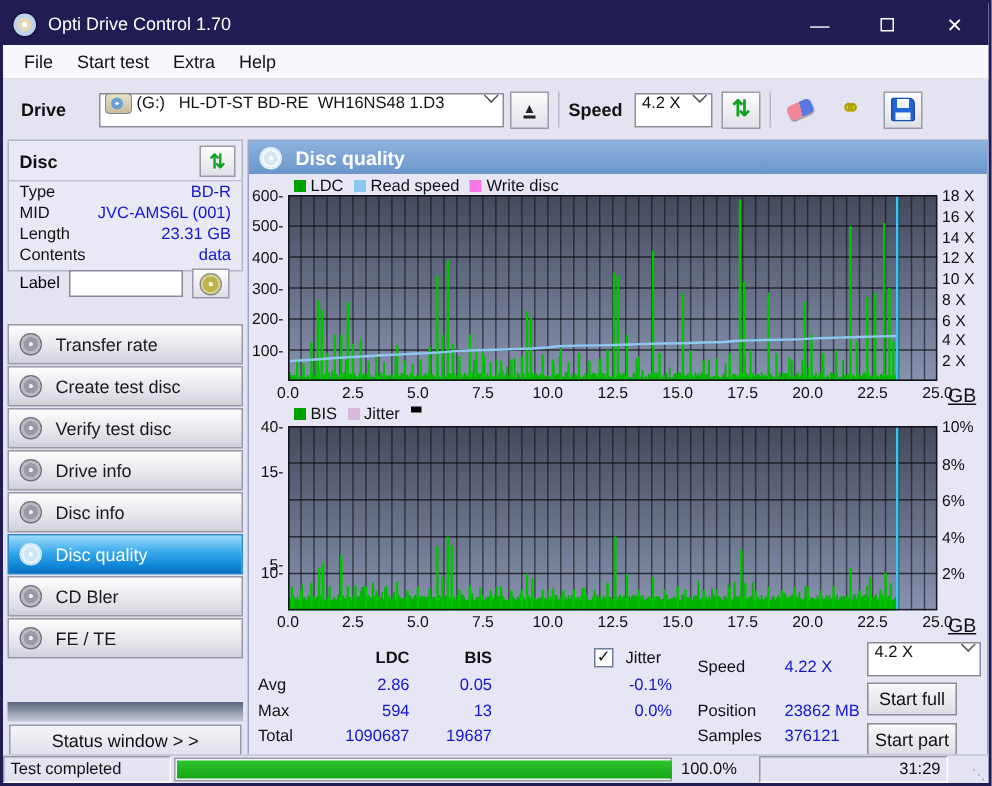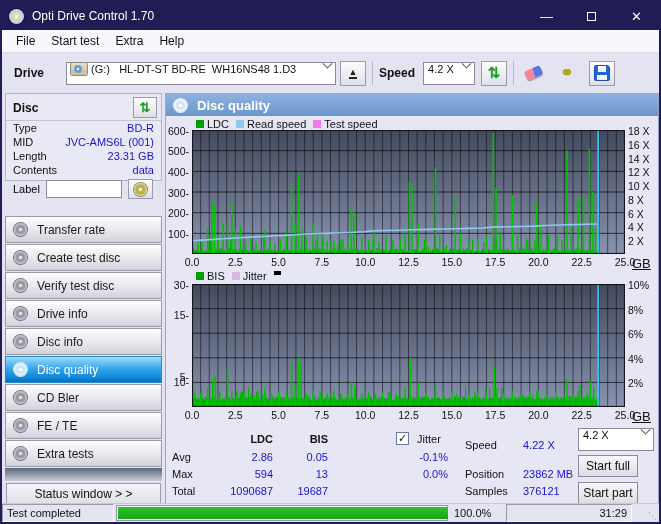--- a/index.html
+++ b/index.html
@@ -202,24 +202,20 @@
           <span>Disc quality</span>
         </div>
         <div class="nav-btn">
           <span class="disc-ico"></span>
           <span>CD Bler</span>
         </div>
         <div class="nav-btn">
           <span class="disc-ico"></span>
           <span>FE / TE</span>
         </div>
-        <div class="nav-btn">
-          <span class="disc-ico"></span>
-          <span>Extra tests</span>
-        </div>
       </div>
     <div class="side-grad"></div>
     <div class="status-win-btn">Status window &gt; &gt;</div>
   </div>
 
   <div class="main">
     <div class="main-hd">
       <span class="disc-ico"></span>
       <span class="t">Disc quality</span>
     </div>
@@ -228,21 +224,21 @@
         <span class="leg-item">
           <span class="leg-sq" style="background: rgb(0, 160, 0);"></span>
           <span>LDC</span>
         </span>
         <span class="leg-item">
           <span class="leg-sq" style="background: rgb(140, 200, 240);"></span>
           <span>Read speed</span>
         </span>
         <span class="leg-item">
           <span class="leg-sq" style="background: rgb(244, 120, 232);"></span>
-          <span>Test speed</span>
+          <span>Write disc</span>
         </span>
       </div>
     <div class="chart-block" id="chart-0" style="top:36px;height:138px">
         <svg width="433" height="124">
           <defs>
             <linearGradient id="g0" x1="0" y1="0" x2="0" y2="1">
               <stop offset="0%" stop-color="#444a5c"></stop>
               <stop offset="100%" stop-color="#8893b0"></stop>
             </linearGradient>
           </defs>
@@ -1343,21 +1339,21 @@
           <rect x="362.91999999999996" y="107.01" width="1.6" height="15.989999999999995" fill="#00c400"></rect>
           <rect x="374.178" y="94.71000000000001" width="1.6" height="28.289999999999992" fill="#00c400"></rect>
           <rect x="380.24" y="109.47" width="1.6" height="13.530000000000001" fill="#00c400"></rect>
           <rect x="387.16799999999995" y="100.86000000000001" width="1.6" height="22.139999999999986" fill="#00c400"></rect>
           <rect x="394.096" y="108.855" width="1.6" height="14.144999999999996" fill="#00c400"></rect>
           <rect x="397.56" y="97.78500000000001" width="1.6" height="25.21499999999999" fill="#00c400"></rect>
           <rect x="401.02399999999994" y="104.55" width="1.6" height="18.450000000000003" fill="#00c400"></rect>
           <line x1="406.154" y1="0" x2="406.154" y2="123" stroke="#38c8f8" stroke-width="1.6"></line>
           <rect x="0.5" y="0.5" width="432" height="122" fill="none" stroke="#15151c" stroke-width="1.2"></rect>
         </svg>
-        <span class="tickL" style="left: 0px; top: -5.5px;">30-</span>
+        <span class="tickL" style="left: 0px; top: -5.5px;">40-</span>
         <span class="tickL" style="left: 0px; top: 25.25px;">15-</span>
         <span class="tickL" style="left: 0px; top: 56px; margin-top: 36px;">10-</span>
         <span class="tickL" style="left: 0px; top: 86.75px;">5-</span>
         <span class="tickR" style="top: -5px;">10%</span>
         <span class="tickR" style="top: 19.6px;">8%</span>
         <span class="tickR" style="top: 44.2px;">6%</span>
         <span class="tickR" style="top: 68.8px;">4%</span>
         <span class="tickR" style="top: 93.4px;">2%</span>
         <span class="tickX" style="left: 26px; top: 125px;">0.0</span>
         <span class="tickX" style="left: 69.3px; top: 125px;">2.5</span>

